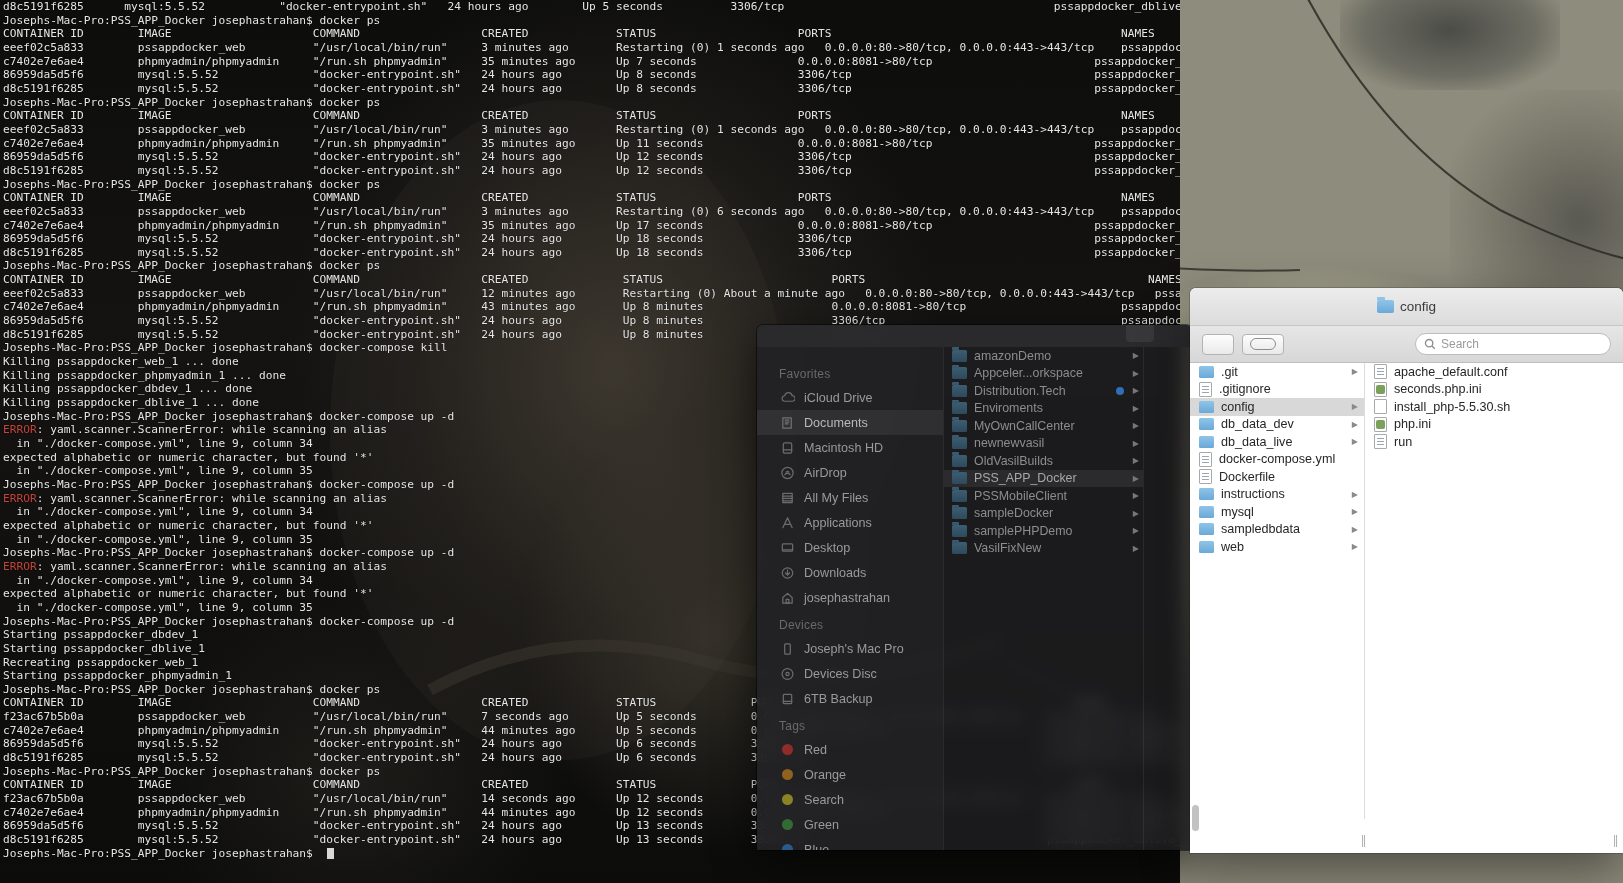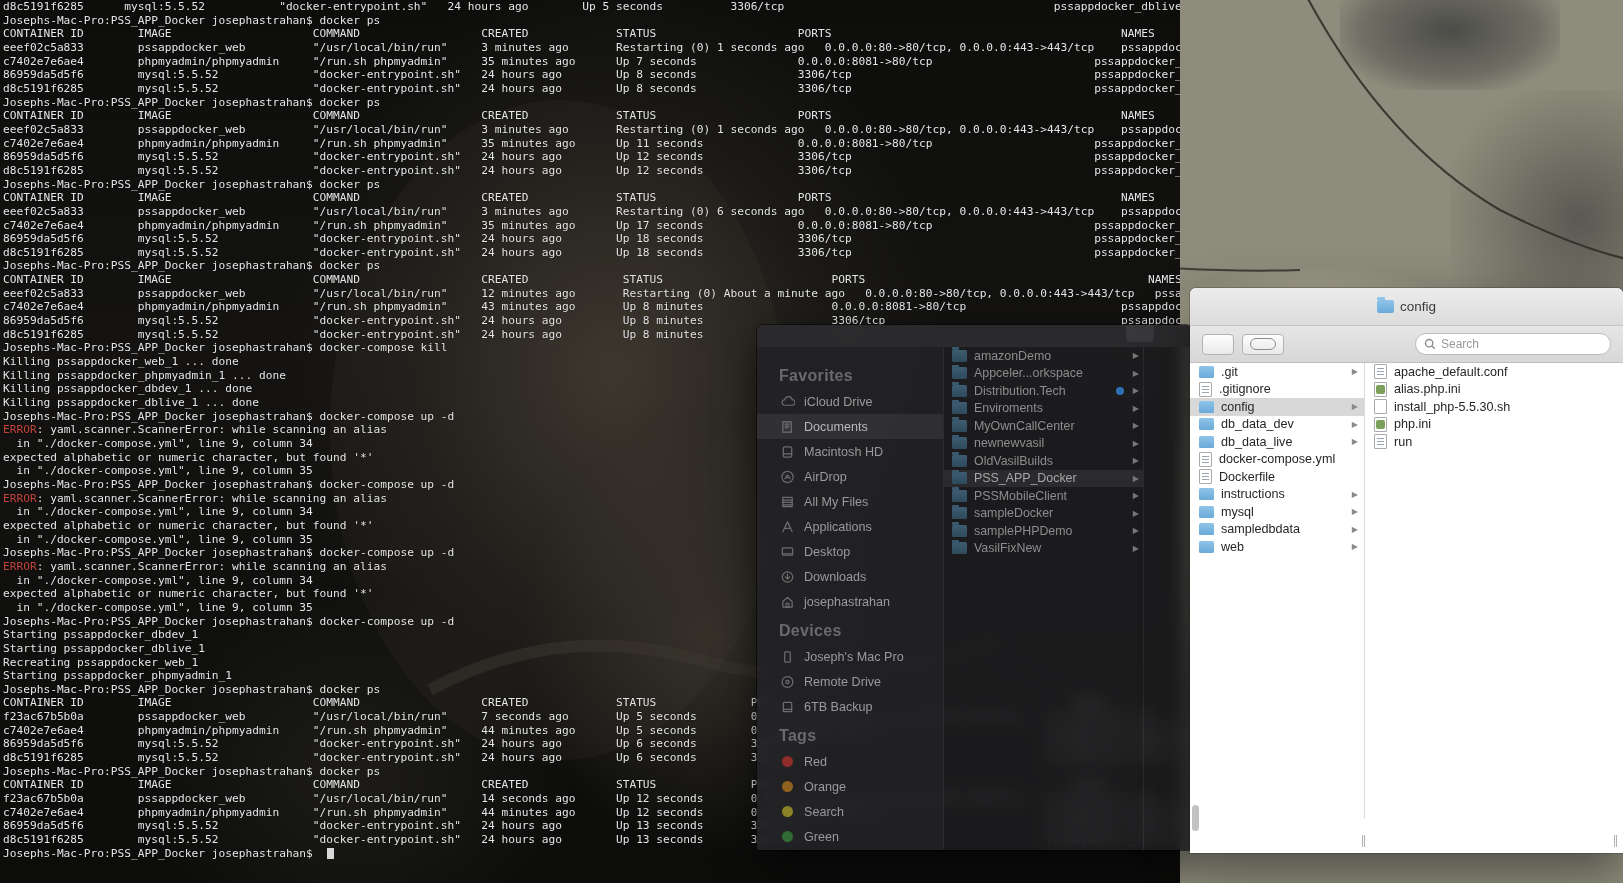--- a/index.html
+++ b/index.html
@@ -59,21 +59,21 @@
   #finderA .topbar { height:22px; background:rgba(44,44,47,.9); position:relative; }
   #finderA .topbar .gear {
     position:absolute; right:38px; top:-3px; width:28px; height:20px;
     border-radius:4px; background:rgba(60,60,63,.8);
   }
   #finderA .body { display:flex; height:503px; }
   #finderA .sidebar {
     width:186px; background:rgba(38,38,41,.55); padding-top:12px; flex:none;
     overflow:hidden;
   }
-  #finderA .grp { font-size:16px; color:#6a6a6c; font-weight:bold;
+  #finderA .grp { font-size:12px; color:#6a6a6c; font-weight:normal;
     padding:8px 0 4px 22px; letter-spacing:.02em; }
   #finderA .sbitem {
     display:flex; align-items:center; gap:9px; height:25px; padding-left:22px;
     color:#9a9a9c; font-size:12.6px; white-space:nowrap;
   }
   #finderA .sbitem.sel { background:rgba(255,255,255,.07); color:#b9b9bb; }
   #finderA .sbicon { width:16px; height:15px; flex:none; opacity:.62;
     display:flex; align-items:center; justify-content:center; }
   #finderA .sbicon svg { width:15px; height:14px; fill:none; stroke:#9a9a9c; stroke-width:1.3; }
   #finderA .dot { width:11px; height:11px; border-radius:50%; display:block; }
@@ -350,21 +350,21 @@
           </span>
           <span>Joseph's Mac Pro</span>
         </div>
         <div class="sbitem">
           <span class="sbicon">
             <svg viewBox="0 0 15 15" stroke-linecap="round" stroke-linejoin="round">
               <circle cx="7.5" cy="7.5" r="5.8"></circle>
               <circle cx="7.5" cy="7.5" r="1.7"></circle>
             </svg>
           </span>
-          <span>Remote Drive</span>
+          <span>Devices Disc</span>
         </div>
         <div class="sbitem">
           <span class="sbicon">
             <svg viewBox="0 0 15 15" stroke-linecap="round" stroke-linejoin="round">
               <rect x="3" y="2.5" width="9" height="10" rx="1"></rect>
               <path d="M3 10h9"></path>
             </svg>
           </span>
           <span>6TB Backup</span>
         </div>
@@ -542,21 +542,21 @@
           <span class="fchev">▶</span>
         </div>
       </div>
     <div class="fcol b" id="colB2">
         <div class="frow">
           <span class="doc lined"></span>
           <span>apache_default.conf</span>
         </div>
         <div class="frow">
           <span class="doc php"></span>
-          <span>alias.php.ini</span>
+          <span>seconds.php.ini</span>
         </div>
         <div class="frow">
           <span class="doc"></span>
           <span>install_php-5.5.30.sh</span>
         </div>
         <div class="frow">
           <span class="doc php"></span>
           <span>php.ini</span>
         </div>
         <div class="frow">

